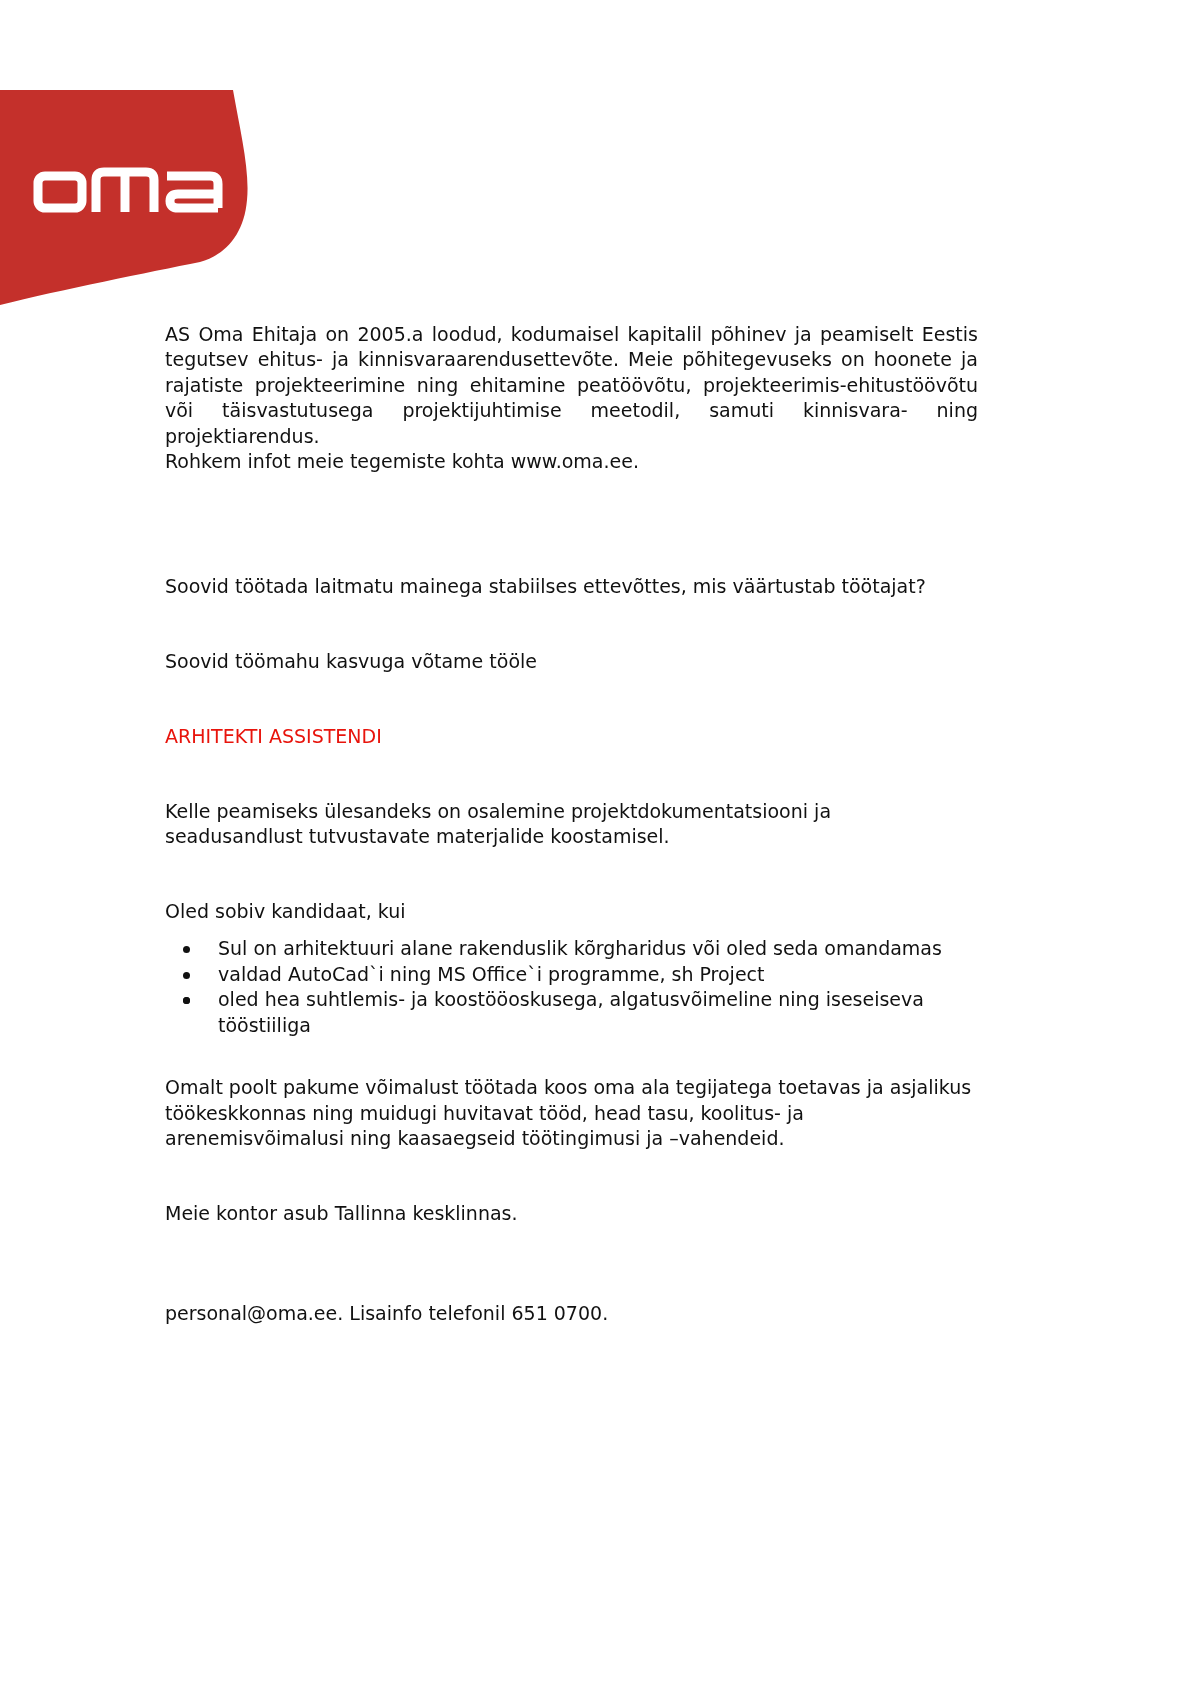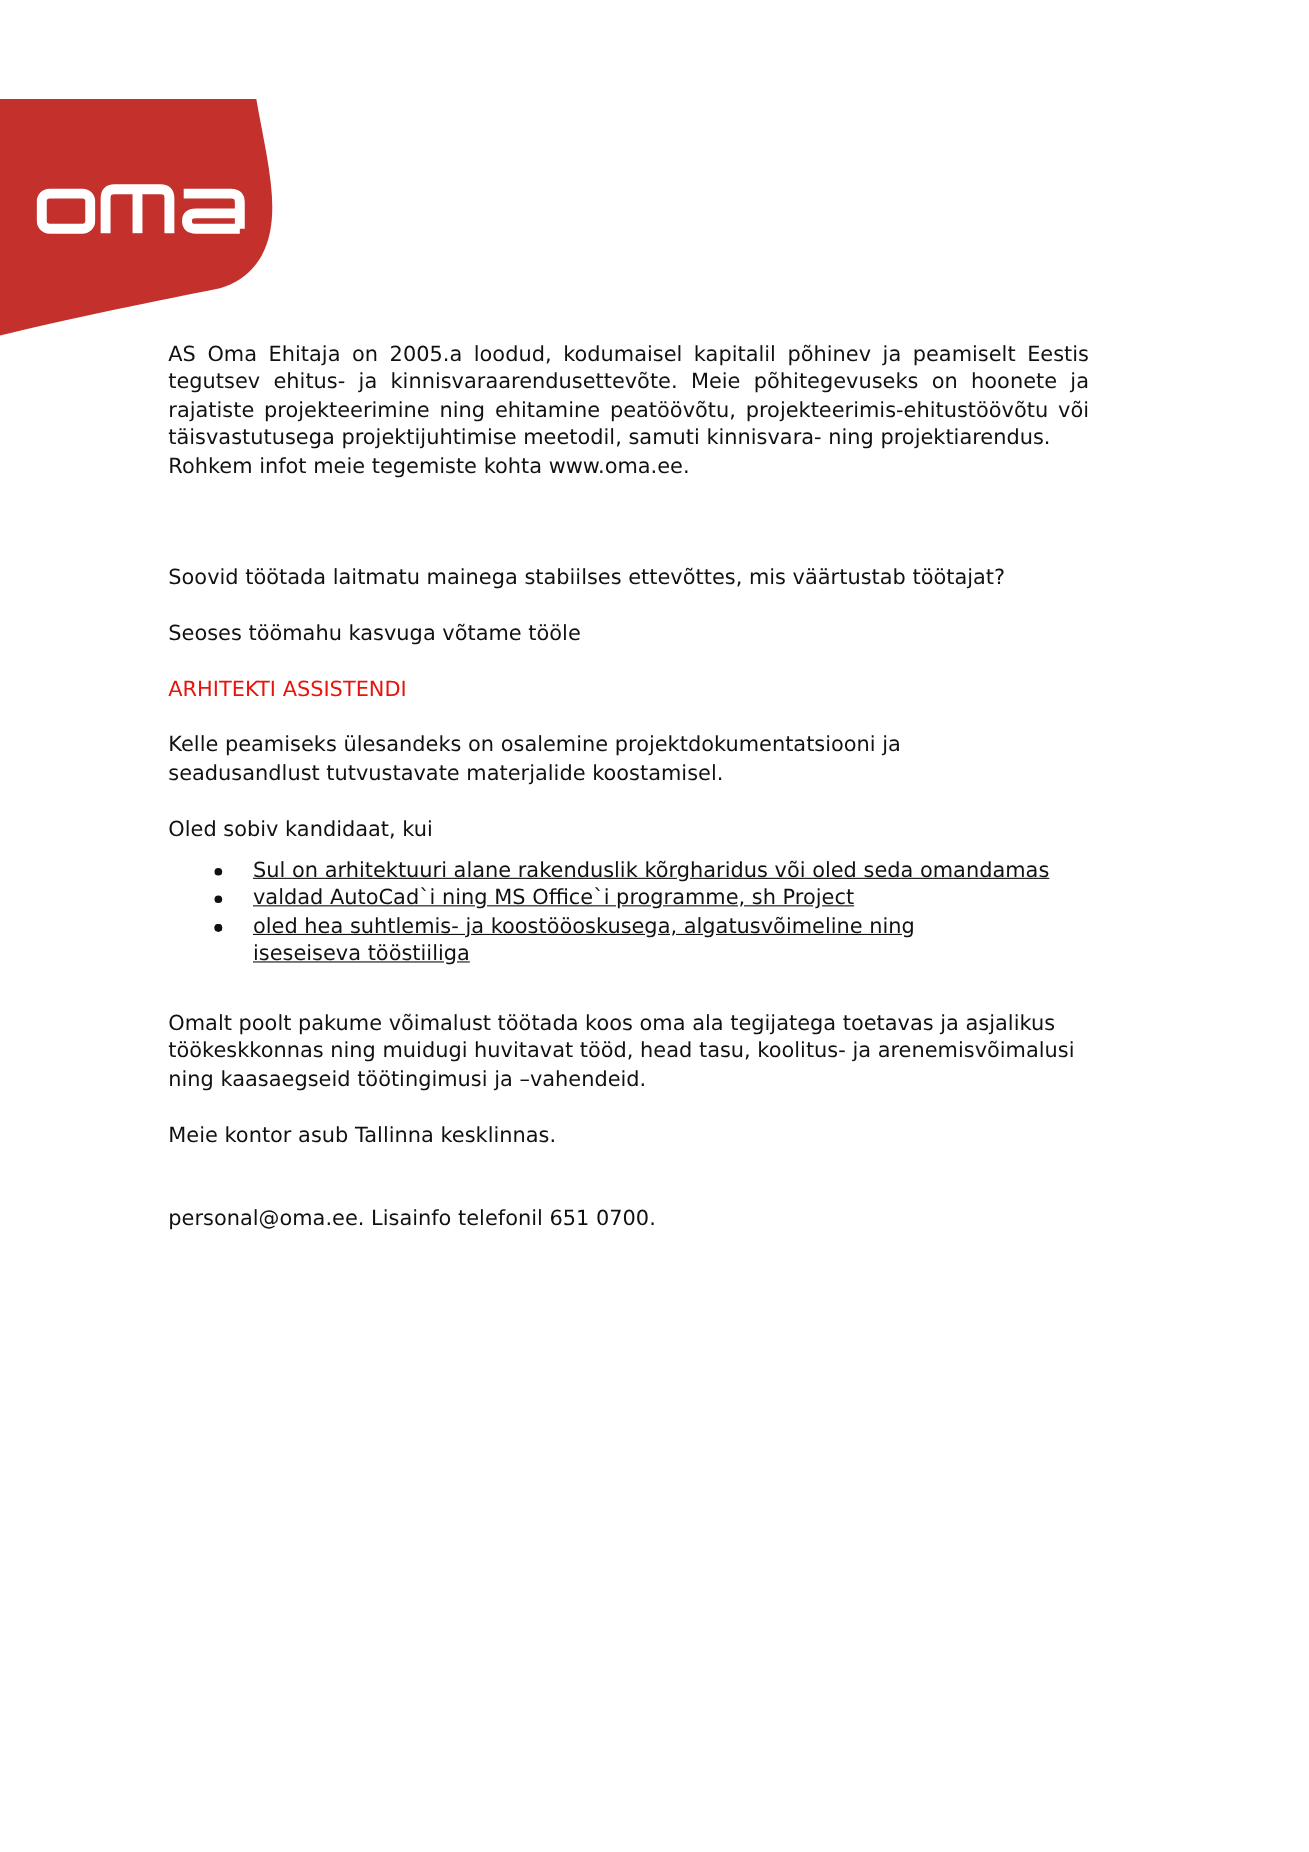--- a/index.html
+++ b/index.html
@@ -1,26 +1,26 @@
 <!DOCTYPE html>
 <html><head>
 <meta charset="utf-8">
 <style>
   html, body { margin: 0; padding: 0; background: #ffffff; }
   body { width: 1190px; height: 1684px; position: relative; overflow: hidden;
          font-family: "DejaVu Sans", sans-serif; color: #111111; }
   .logo { position: absolute; left: 0; top: 0; width: 260px; height: 320px; }
   .content { position: absolute; left: 153px; top: 310px; width: 837px; font-size: 19px; line-height: 25.4px; }
-  .p { margin: 0; }
+  .p { margin: 12px; }
   .justify { text-align: justify; text-align-last: left; }
   .bold { font-weight: normal; }
   .red { color: #e8140c; font-weight: normal; }
   .gap-lg { height: 51px; }
   .gap { height: 25.4px; }
-  ul.bullets { list-style: none; margin: 12px; padding: 0; text-decoration: underline; }
+  ul.bullets { list-style: none; margin: 0; padding: 0; }
   ul.bullets li { position: relative; padding-left: 65px; margin: 0; }
   ul.bullets li .dot { position: absolute; left: 30px; top: 10px; width: 7px; height: 7px; border-radius: 50%; background: #111; }
 </style>
 </head>
 <body>
 
 <div class="logo">
   <svg width="260" height="320" viewBox="0 0 260 320">
     <path d="M0,90 L233,90 C240,130 250,170 247,200 C244,235 225,255 200,262 C150,272 60,290 0,305 Z" fill="#c4302b"></path>
 
@@ -39,21 +39,21 @@
     <span>AS Oma Ehitaja on 2005.a loodud, kodumaisel kapitalil põhinev ja peamiselt Eestis</span>
     <span>tegutsev ehitus- ja kinnisvaraarendusettevõte. Meie põhitegevuseks on hoonete ja</span>
     <span>rajatiste projekteerimine ning ehitamine peatöövõtu, projekteerimis-ehitustöövõtu või</span>
     <span>täisvastutusega projektijuhtimise meetodil, samuti kinnisvara- ning projektiarendus.</span><br>
     <span>Rohkem infot meie tegemiste kohta www.oma.ee.</span>
   </p>
   <div class="gap-lg"></div>
   <div class="gap" style="height:25px"></div>
   <p class="p bold">Soovid töötada laitmatu mainega stabiilses ettevõttes, mis väärtustab töötajat?</p>
   <div class="gap"></div>
-  <p class="p">Seoses töömahu kasvuga võtame tööle</p>
+  <p class="p">Soovid töömahu kasvuga võtame tööle</p>
   <div class="gap"></div>
   <p class="p red">ARHITEKTI ASSISTENDI</p>
   <div class="gap"></div>
   <p class="p bold">
     <span>Kelle peamiseks ülesandeks on osalemine projektdokumentatsiooni ja</span><br>
     <span>seadusandlust tutvustavate materjalide koostamisel.</span>
   </p>
   <div class="gap"></div>
   <p class="p bold">Oled sobiv kandidaat, kui</p>
   <ul class="bullets">

